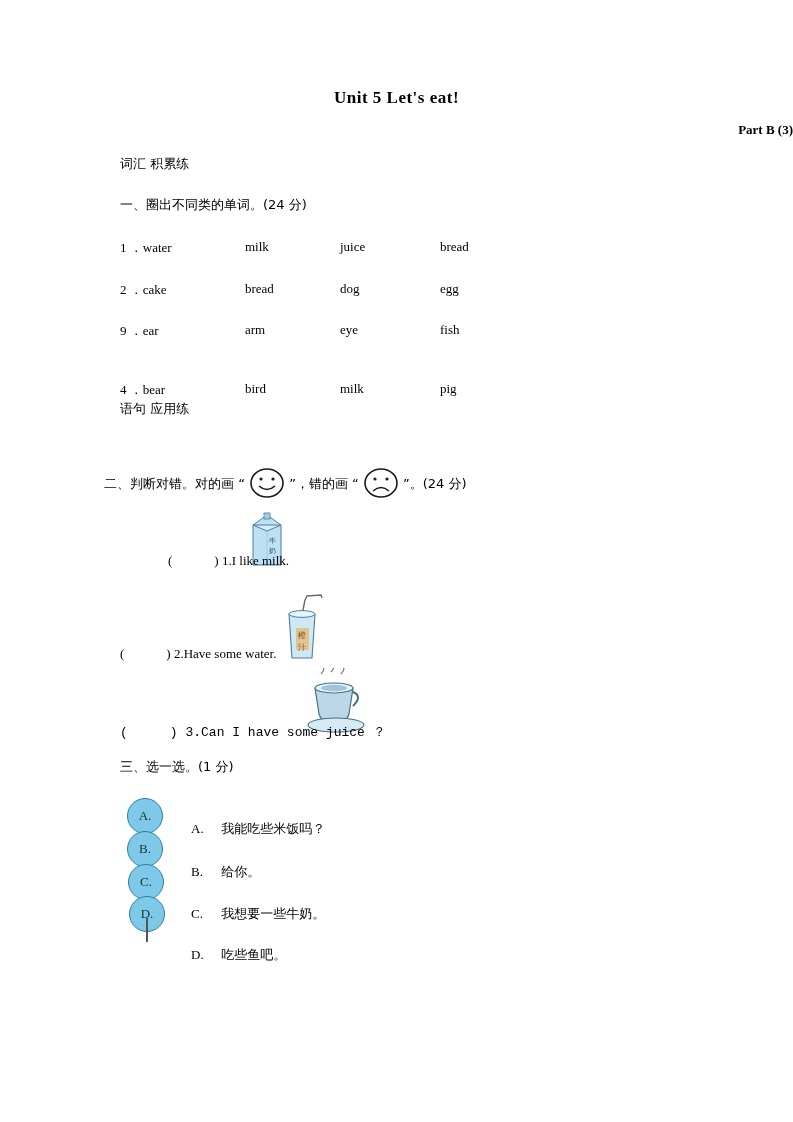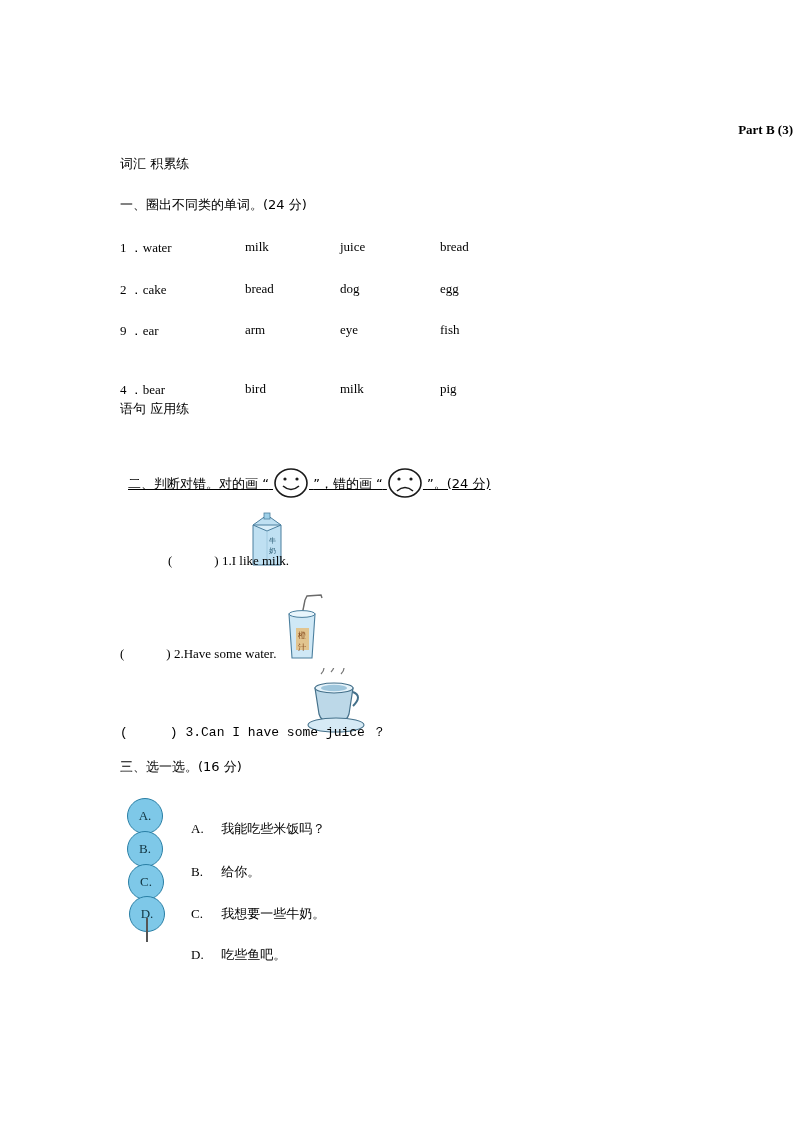--- a/index.html
+++ b/index.html
@@ -45,21 +45,21 @@
   }
   #sec-vocab { left: 120px; top: 155px; }
   #sec-sentence { left: 120px; top: 400px; }
 
   .q-heading {
     position: absolute;
     font-size: 13px;
     font-family: "DejaVu Sans", sans-serif;
   }
   #q1-heading { left: 120px; top: 196px; }
-  #q2-heading { left: 128px; top: 466px; text-decoration: underline; }
+  #q2-heading { left: 104px; top: 466px; }
   #q3-heading { left: 120px; top: 758px; }
 
   .word-row {
     position: absolute;
     left: 120px;
     width: 560px;
     font-size: 13px;
     height: 20px;
   }
   .word-row .cell {
@@ -153,20 +153,21 @@
     width: 2px;
     height: 24px;
     background: #555;
   }
 </style>
 </head>
 <body>
 
 <div class="page">
 
+  <div class="title">Unit 5   Let's eat!</div>
   <div class="subtitle">Part B (3)</div>
 
   <div class="section-label" id="sec-vocab">词汇 积累练</div>
 
   <div class="q-heading" id="q1-heading">一、圈出不同类的单词。(24 分)</div>
 
   <div class="word-row r1">
     <span class="cell c0">1 ．water</span>
     <span class="cell c1">milk</span>
     <span class="cell c2">juice</span>
@@ -262,21 +263,21 @@
       <path d="M50 24 q10 4 0 14" fill="none" stroke="#44708a" stroke-width="2"></path>
       <ellipse cx="33" cy="57" rx="28" ry="7" fill="#d6eaf5" stroke="#44708a" stroke-width="1.1"></ellipse>
     </svg>
   </div>
 
   <div class="tf-line" id="tf3">
     <span>(</span><span class="paren-gap"></span><span>)</span>
     <span>3.Can I have some juice ？</span>
   </div>
 
-  <div class="q-heading" id="q3-heading">三、选一选。(16 分)</div>
+  <div class="q-heading" id="q3-heading">三、选一选。(1 分)</div>
 
   <div class="balloon-stack">
     <div class="balloon" id="bal-a">A.</div>
     <div class="balloon" id="bal-b">B.</div>
     <div class="balloon" id="bal-c">C.</div>
     <div class="balloon" id="bal-d">D.</div>
     <div class="stick"></div>
   </div>
 
   <div class="choice-line" id="ch-a">

